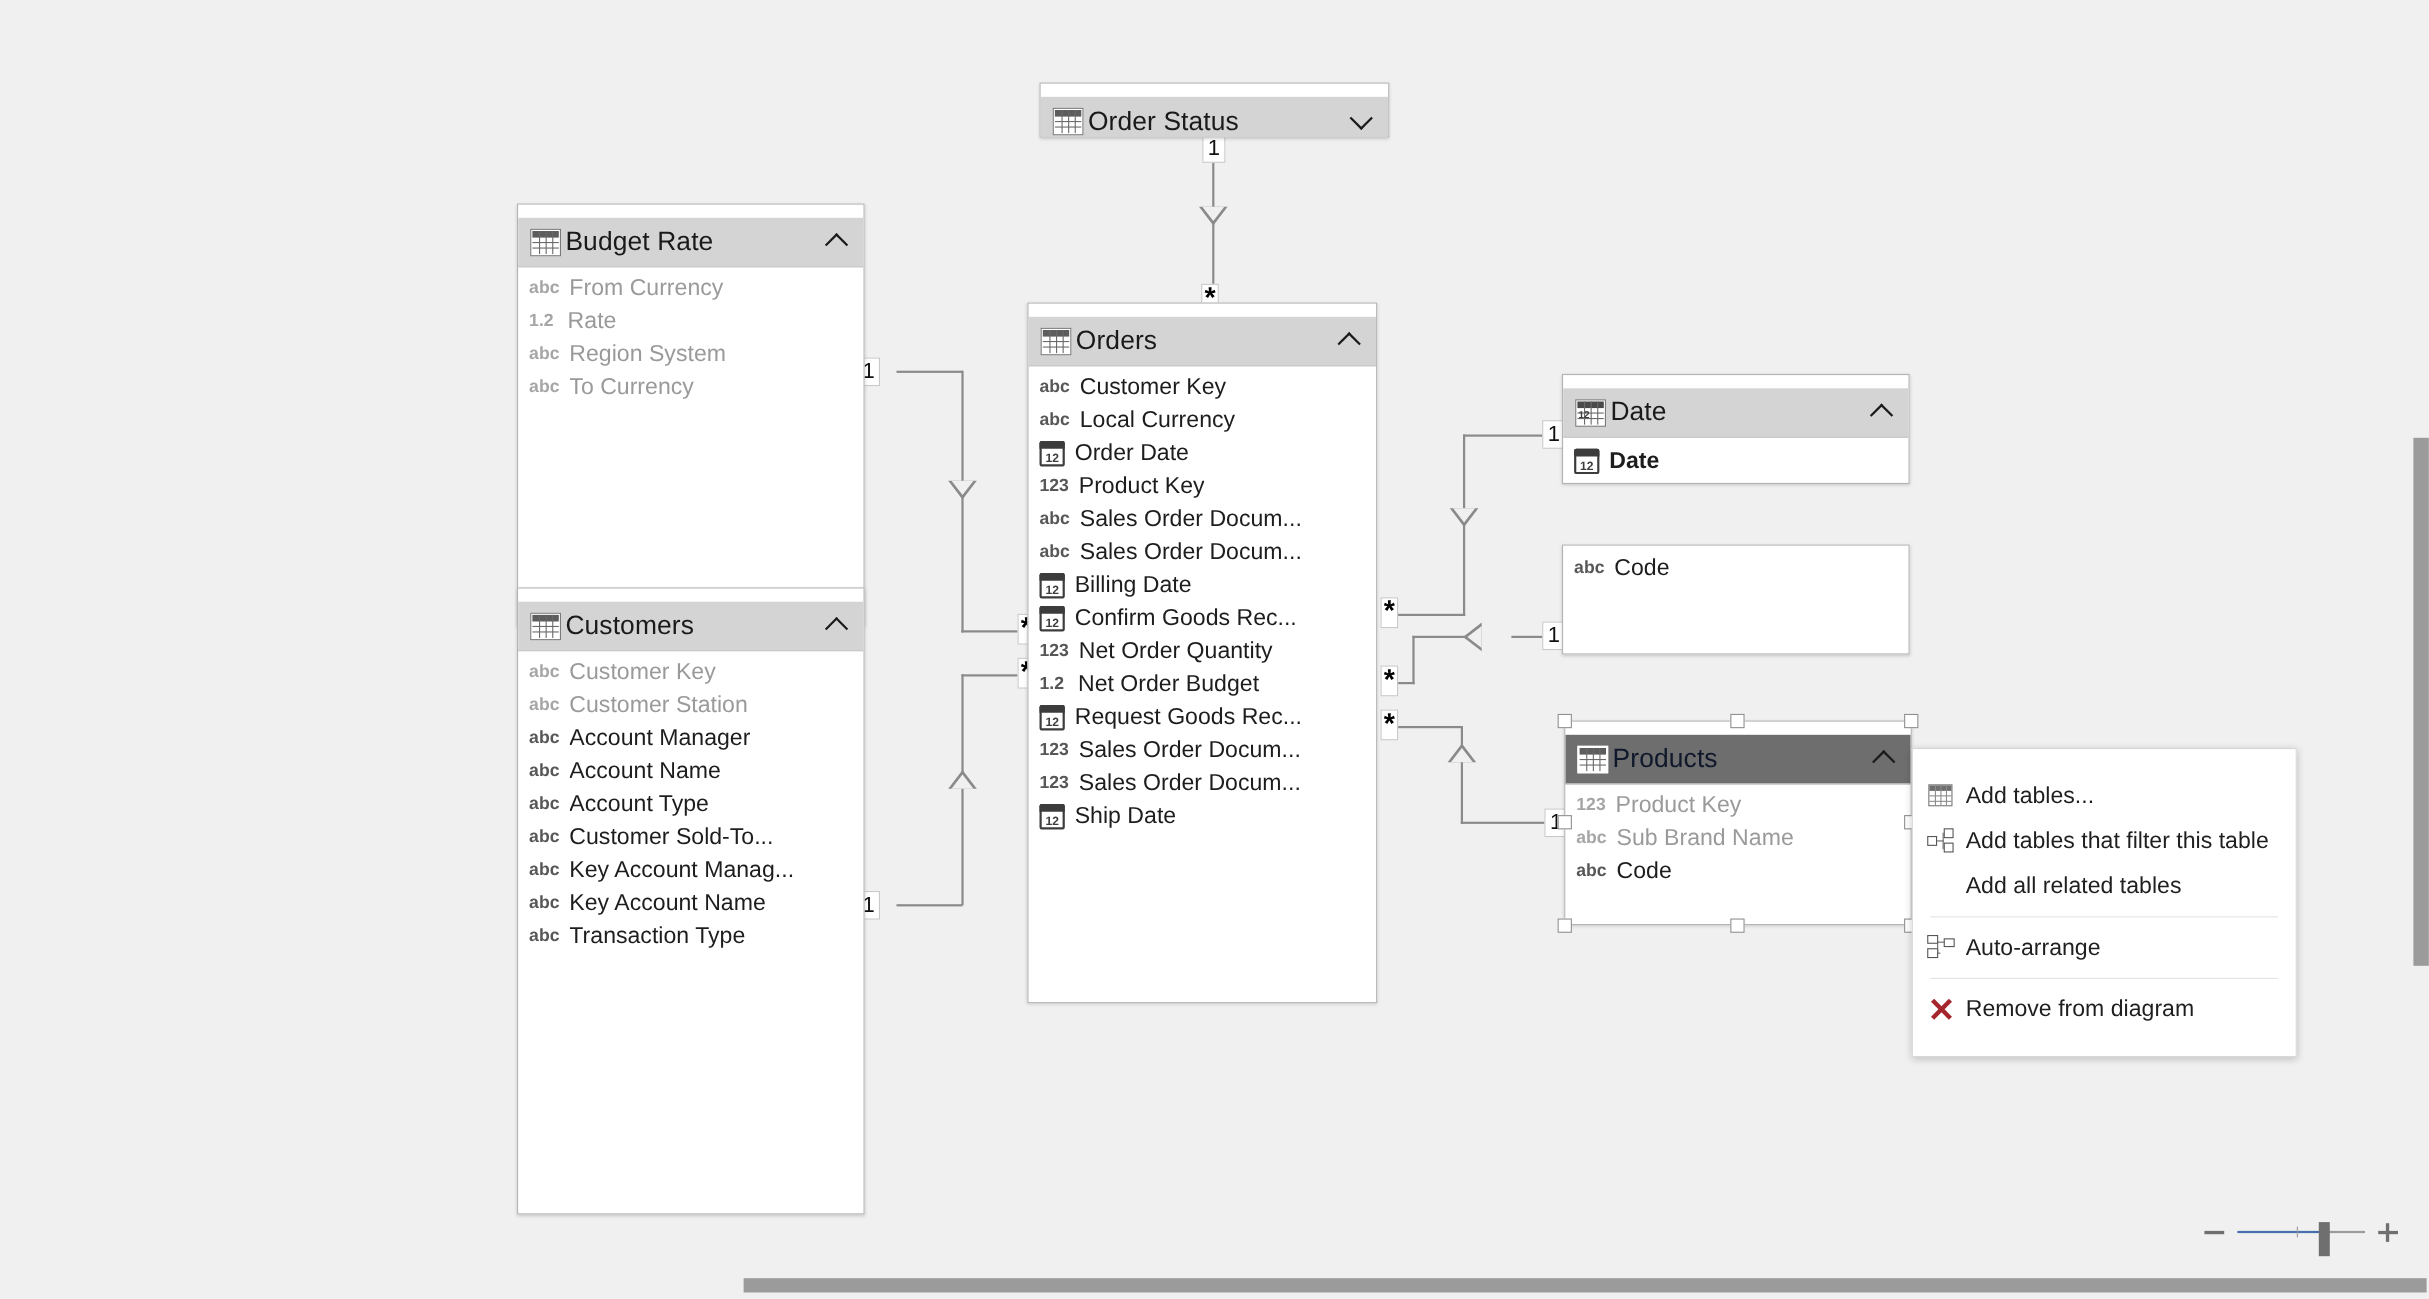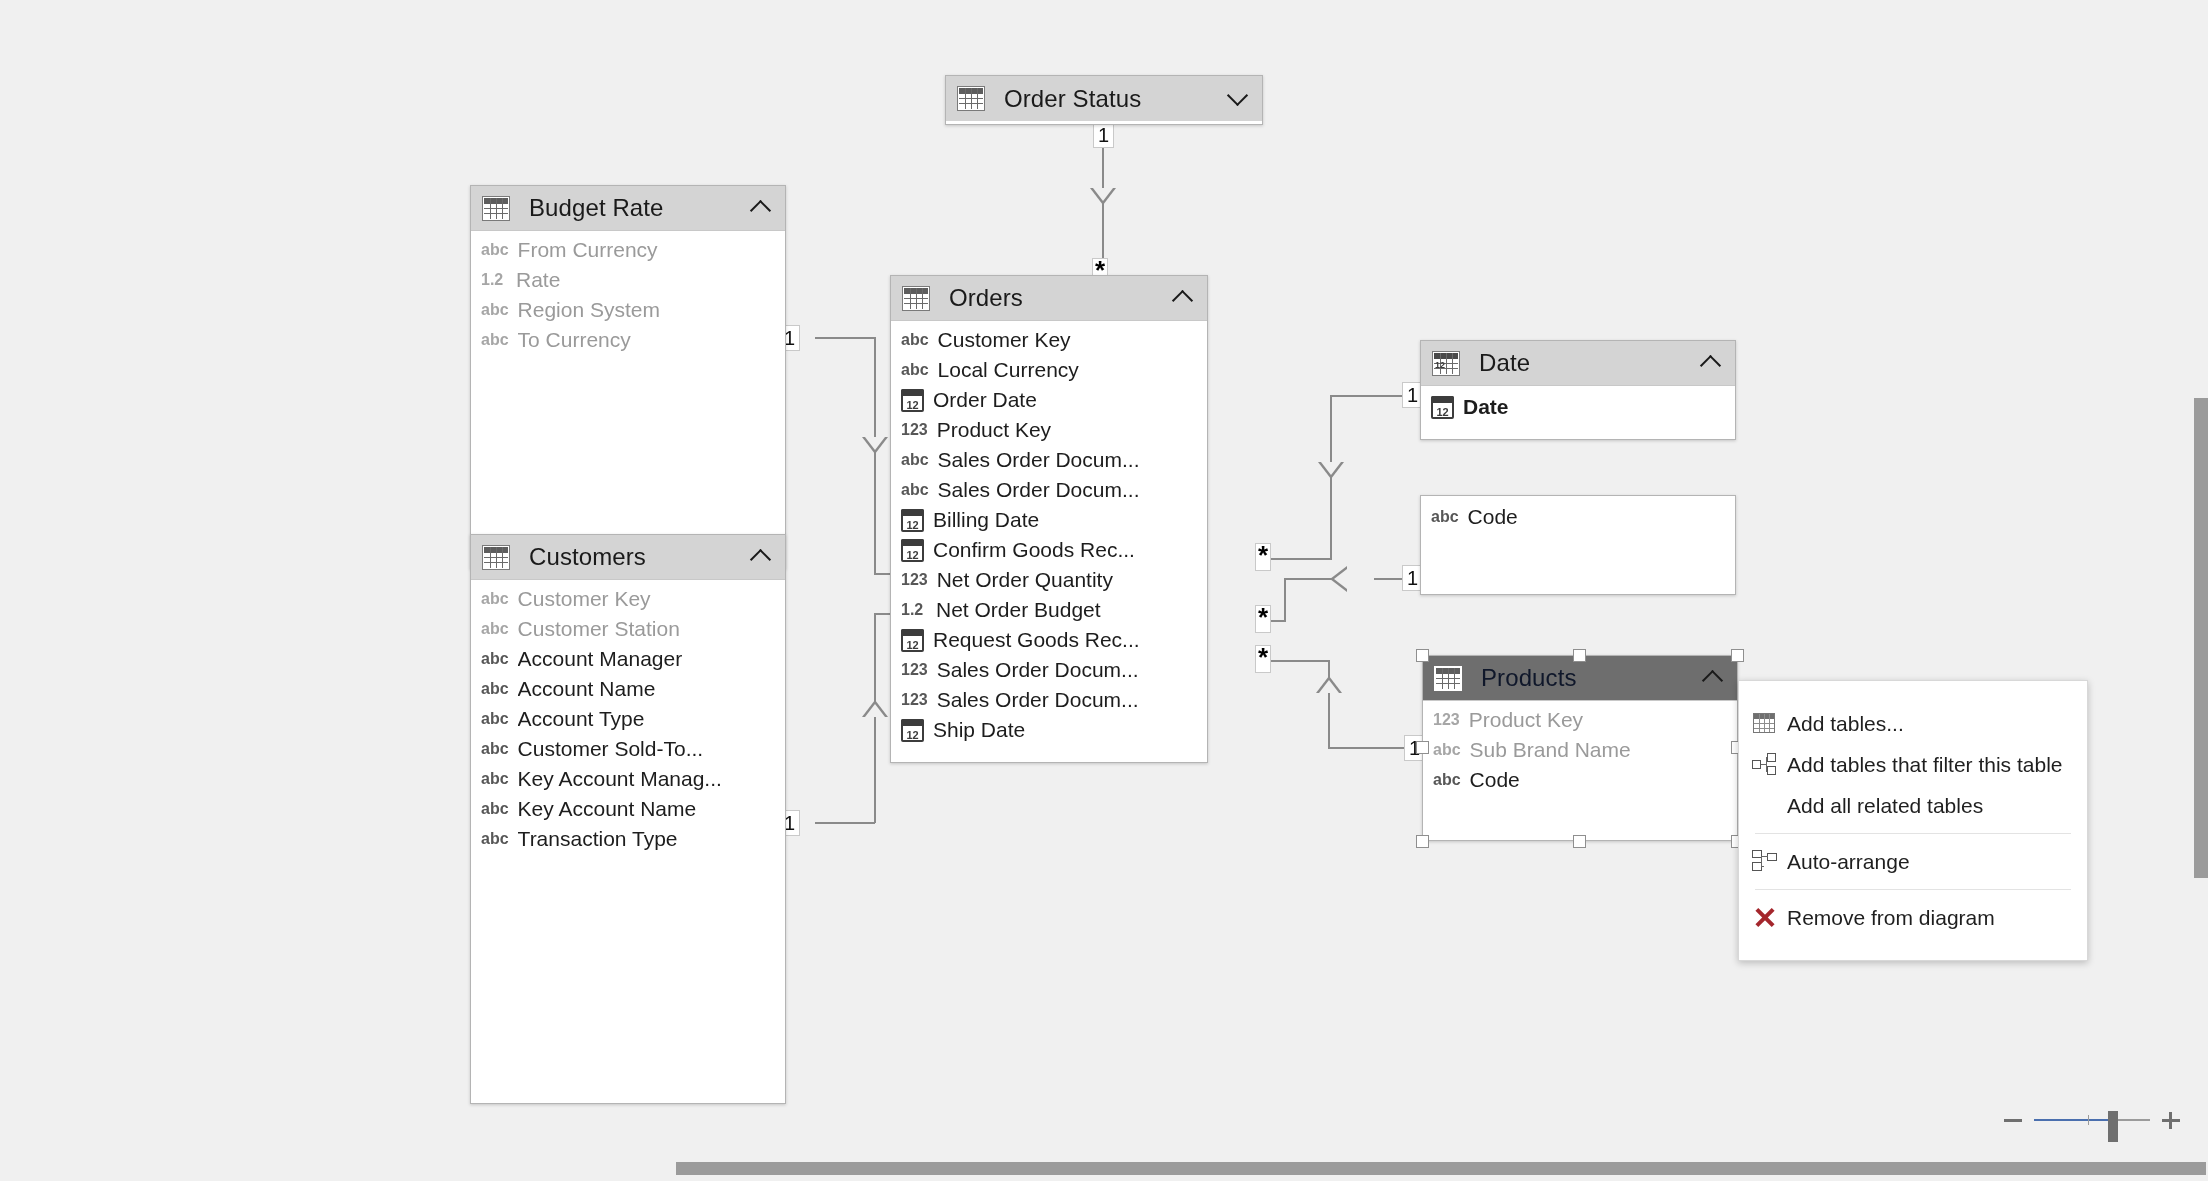--- a/index.html
+++ b/index.html
@@ -22,22 +22,23 @@
     box-shadow:0 1px 3px rgba(0,0,0,.18);
     box-sizing:border-box;
     overflow:hidden;
   }
   .tbl-head{
     height:45px;
     background:#d4d4d4;
     display:flex;align-items:center;
     padding:0 10px 0 11px;
     box-sizing:border-box;
-    gap:19px;
+    gap:4px;
     border-bottom:1px solid #c8c8c8;
+    margin-top:12px;
   }
   .tbl.selected .tbl-head{background:#6e6e6e;}
   .tbl-title{
     font-size:24px;color:#1a1a1a;white-space:nowrap;
     overflow:hidden;text-overflow:ellipsis;flex:1;letter-spacing:.1px;
   }
   .tbl.selected .tbl-title{color:#0f172a;}
   .chev{width:26px;height:26px;flex:0 0 26px;position:relative;}
   .chev::before{
     content:"";position:absolute;left:4px;top:8px;width:13px;height:13px;
@@ -315,21 +316,21 @@
           <span class="ty">abc</span>
           <span class="fld-name">Key Account Name</span>
         </div>
       <div class="fld">
           <span class="ty">abc</span>
           <span class="fld-name">Transaction Type</span>
         </div>
     </div>
   </div>
 
-  <div class="tbl" id="tbl-orders" style="left:890px;top:275px;width:318px;height:488px;">
+  <div class="tbl" id="tbl-orders" style="left:934px;top:275px;width:318px;height:637px;">
     <div class="tbl-head">
       <span class="ticon">
           <i class="r0"></i>
           <i class="h1"></i>
           <i class="h2"></i>
           <i class="v1"></i>
           <i class="v2"></i>
           <i class="v3"></i>
         </span>
       <span class="tbl-title">Orders</span>

